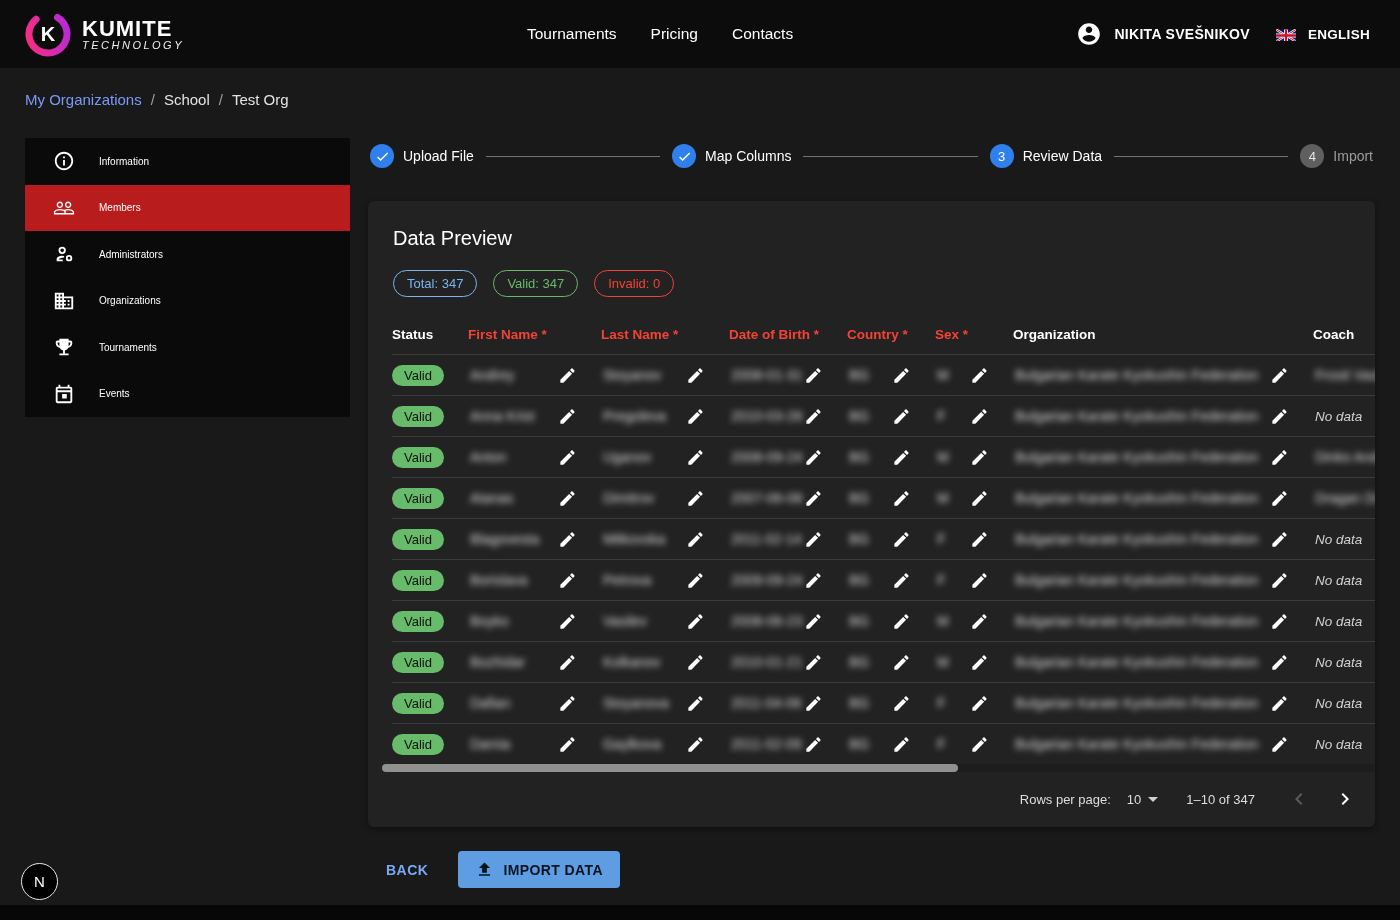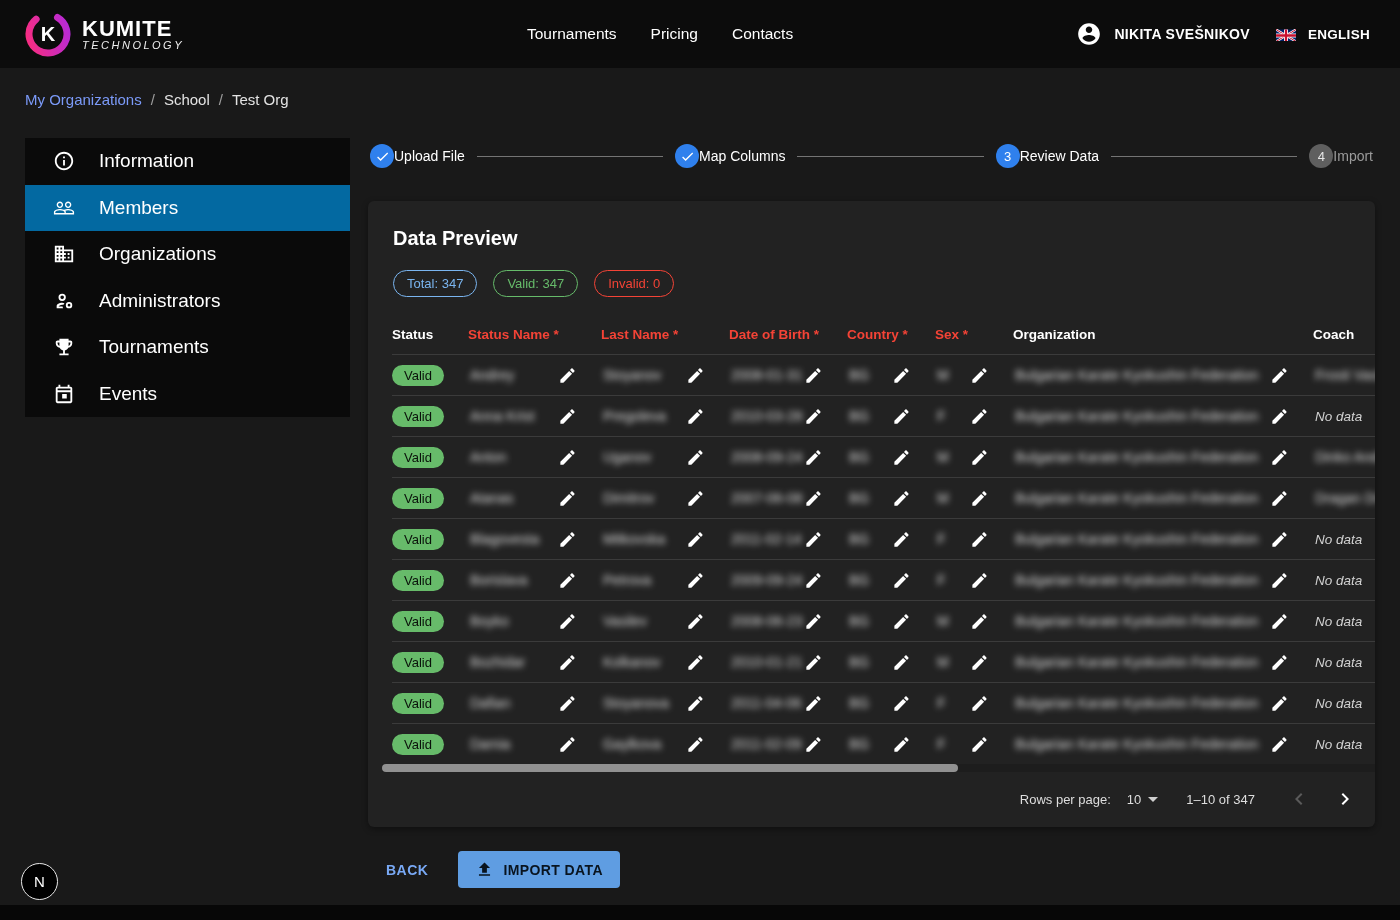--- a/index.html
+++ b/index.html
@@ -24,38 +24,38 @@
   .lang-label { font-size:13.5px; font-weight:700; letter-spacing:.3px; cursor:pointer; }
   
   .breadcrumb { padding:23px 25px 0; display:flex; gap:9px; font-size:15px; align-items:flex-end; }
   .bc-link { color:#7b9af8; cursor:pointer; }
   .bc-sep { color:#9e9e9e; }
   .bc-item { color:#e3e3e3; cursor:pointer; }
   
   .layout { display:flex; padding:30px 25px 0; gap:18px; align-items:flex-start; }
   .sidebar { width:325px; flex:0 0 325px; }
   .side-item { height:46.5px; display:flex; align-items:center; gap:24px; padding-left:28px; background:#0a0a0a; cursor:pointer; }
-  .side-item.active { background:#0369a1; }
+  .side-item.active { background:#b91c1c; }
   .side-icon { width:22px; height:22px; color:#fff; flex:0 0 22px; }
-  .side-label { font-size:19px; color:#fff; }
+  .side-label { font-size:10px; color:#fff; }
   .main { flex:1; min-width:0; display:flex; flex-direction:column; }
   
   .stepper { display:flex; align-items:center; padding:6px 2px 0; }
-  .step { display:flex; align-items:center; }
+  .step { display:flex; align-items:center; gap:9px; }
   .step-circle { width:24px; height:24px; border-radius:50%; display:flex; align-items:center; justify-content:center; font-size:13px; flex:0 0 24px; }
   .step-circle.done, .step-circle.active { background:#2f80ed; color:#fff; }
   .step-circle.pending { background:#5f5f5f; color:#e6e6e6; }
   .step-circle svg { width:15px; height:15px; }
   .step-label { font-size:14px; color:#fff; white-space:nowrap; }
   .step-label.dim { color:#9b9b9b; }
   .connector { flex:1; height:1px; background:#747474; margin:0 12px; }
   
   .card { margin-top:33px; background:#222222; border-radius:6px; overflow:hidden; box-shadow:0 2px 6px rgba(0,0,0,.4); }
   .card-head { padding:26px 25px 0; }
-  .card-title { font-size:20px; font-weight:700; }
+  .card-title { font-size:20px; font-weight:400; }
   .chips { display:flex; gap:16px; margin-top:20px; }
   .chip { border-radius:16px; padding:5px 13px; font-size:13px; border:1px solid; background:transparent; cursor:default; }
   
   .table-wrap { margin-top:26px; margin-left:24px; overflow:hidden; }
   .t-head, .t-row { display:flex; min-width:1105px; align-items:center; }
   .t-head { padding:4px 0 12px; font-size:13.5px; font-weight:700; color:#fff; }
   .t-head .req { color:#f44336; }
   .t-row { height:41px; border-top:1px solid #3b3b3b; }
   .cell { display:flex; align-items:center; padding-right:26px; }
   .col-status { flex:0 0 76px; }
@@ -154,30 +154,30 @@
       <span class="side-label">Information</span>
     </div>
     <div class="side-item active">
       <svg class="side-icon" viewBox="0 0 24 24">
           <path fill="currentColor" d="M16.5 13c-1.2 0-3.07.34-4.5 1-1.43-.67-3.3-1-4.5-1C5.33 13 1 14.08 1 16.25V19h22v-2.75c0-2.17-4.33-3.25-6.5-3.25zm-4 4.5h-10v-1.25c0-.54 2.56-1.75 5-1.75s5 1.21 5 1.75v1.25zm9 0H14v-1.25c0-.46-.2-.86-.52-1.22.88-.3 1.96-.53 3.02-.53 2.44 0 5 1.21 5 1.75v1.25zM7.5 12c1.93 0 3.5-1.57 3.5-3.5S9.43 5 7.5 5 4 6.57 4 8.5 5.57 12 7.5 12zm0-5.5c1.1 0 2 .9 2 2s-.9 2-2 2-2-.9-2-2 .9-2 2-2zm9 5.5c1.93 0 3.5-1.57 3.5-3.5S18.43 5 16.5 5 13 6.57 13 8.5s1.57 3.5 3.5 3.5zm0-5.5c1.1 0 2 .9 2 2s-.9 2-2 2-2-.9-2-2 .9-2 2-2z"></path>
         </svg>
       <span class="side-label">Members</span>
     </div>
     <div class="side-item">
       <svg class="side-icon" viewBox="0 0 24 24">
-          <path fill="currentColor" d="M12 7V3H2v18h20V7H12zM6 19H4v-2h2v2zm0-4H4v-2h2v2zm0-4H4V9h2v2zm0-4H4V5h2v2zm4 12H8v-2h2v2zm0-4H8v-2h2v2zm0-4H8V9h2v2zm0-4H8V5h2v2zm10 12h-8v-2h2v-2h-2v-2h2v-2h-2V9h8v10zm-2-8h-2v2h2v-2zm0 4h-2v2h2v-2z"></path>
-        </svg>
-      <span class="side-label">Organizations</span>
-    </div>
-    <div class="side-item">
-      <svg class="side-icon" viewBox="0 0 24 24">
           <path fill="currentColor" d="M10 4a4 4 0 1 0 0 8 4 4 0 0 0 0-8zm0 2a2 2 0 1 1 0 4 2 2 0 0 1 0-4zM10 14c-2.9 0-6 1.46-6 3.5V20h7.1a5.5 5.5 0 0 1-.66-2H6.1c.3-.6 1.9-2 3.9-2 .5 0 1 .07 1.46.2.23-.63.6-1.2 1.06-1.67A9.2 9.2 0 0 0 10 14z"></path>
           <path fill="currentColor" d="M17.5 13a3.5 3.5 0 1 0 0 7 3.5 3.5 0 0 0 0-7zm0 2a1.5 1.5 0 1 1 0 3 1.5 1.5 0 0 1 0-3z"></path>
         </svg>
       <span class="side-label">Administrators</span>
+    </div>
+    <div class="side-item">
+      <svg class="side-icon" viewBox="0 0 24 24">
+          <path fill="currentColor" d="M12 7V3H2v18h20V7H12zM6 19H4v-2h2v2zm0-4H4v-2h2v2zm0-4H4V9h2v2zm0-4H4V5h2v2zm4 12H8v-2h2v2zm0-4H8v-2h2v2zm0-4H8V9h2v2zm0-4H8V5h2v2zm10 12h-8v-2h2v-2h-2v-2h2v-2h-2V9h8v10zm-2-8h-2v2h2v-2zm0 4h-2v2h2v-2z"></path>
+        </svg>
+      <span class="side-label">Organizations</span>
     </div>
     <div class="side-item">
       <svg class="side-icon" viewBox="0 0 24 24">
           <path fill="currentColor" d="M19 5h-2V3H7v2H5c-1.1 0-2 .9-2 2v1c0 2.55 1.92 4.63 4.39 4.94.63 1.5 1.98 2.63 3.61 2.96V19H7v2h10v-2h-4v-3.1c1.63-.33 2.98-1.46 3.61-2.96C19.08 12.63 21 10.55 21 8V7c0-1.1-.9-2-2-2zM5 8V7h2v3.82C5.84 10.4 5 9.3 5 8zm14 0c0 1.3-.84 2.4-2 2.82V7h2v1z"></path>
         </svg>
       <span class="side-label">Tournaments</span>
     </div>
     <div class="side-item">
       <svg class="side-icon" viewBox="0 0 24 24">
           <path fill="currentColor" d="M19 4h-1V2h-2v2H8V2H6v2H5c-1.1 0-2 .9-2 2v14c0 1.1.9 2 2 2h14c1.1 0 2-.9 2-2V6c0-1.1-.9-2-2-2zm0 16H5V10h14v10zM5 8V6h14v2H5zm5 4h5v5h-5z"></path>
@@ -224,21 +224,21 @@
         <div class="chips">
           <span class="chip" style="color: rgb(122, 181, 240); border-color: rgb(122, 181, 240);">Total: 347</span>
           <span class="chip" style="color: rgb(102, 187, 106); border-color: rgb(102, 187, 106);">Valid: 347</span>
           <span class="chip" style="color: rgb(244, 67, 54); border-color: rgb(244, 67, 54);">Invalid: 0</span>
         </div>
       </div>
 
       <div class="table-wrap">
         <div class="t-head">
           <div class="cell col-status">Status</div>
-          <div class="cell col-first req">Status Name *</div>
+          <div class="cell col-first req">First Name *</div>
           <div class="cell col-last req">Last Name *</div>
           <div class="cell col-dob req">Date of Birth *</div>
           <div class="cell col-country req">Country *</div>
           <div class="cell col-sex req">Sex *</div>
           <div class="cell col-org">Organization</div>
           <div class="cell col-coach">Coach</div>
         </div>
         <div id="table-body">
   <div class="t-row">
     <div class="cell col-status">

